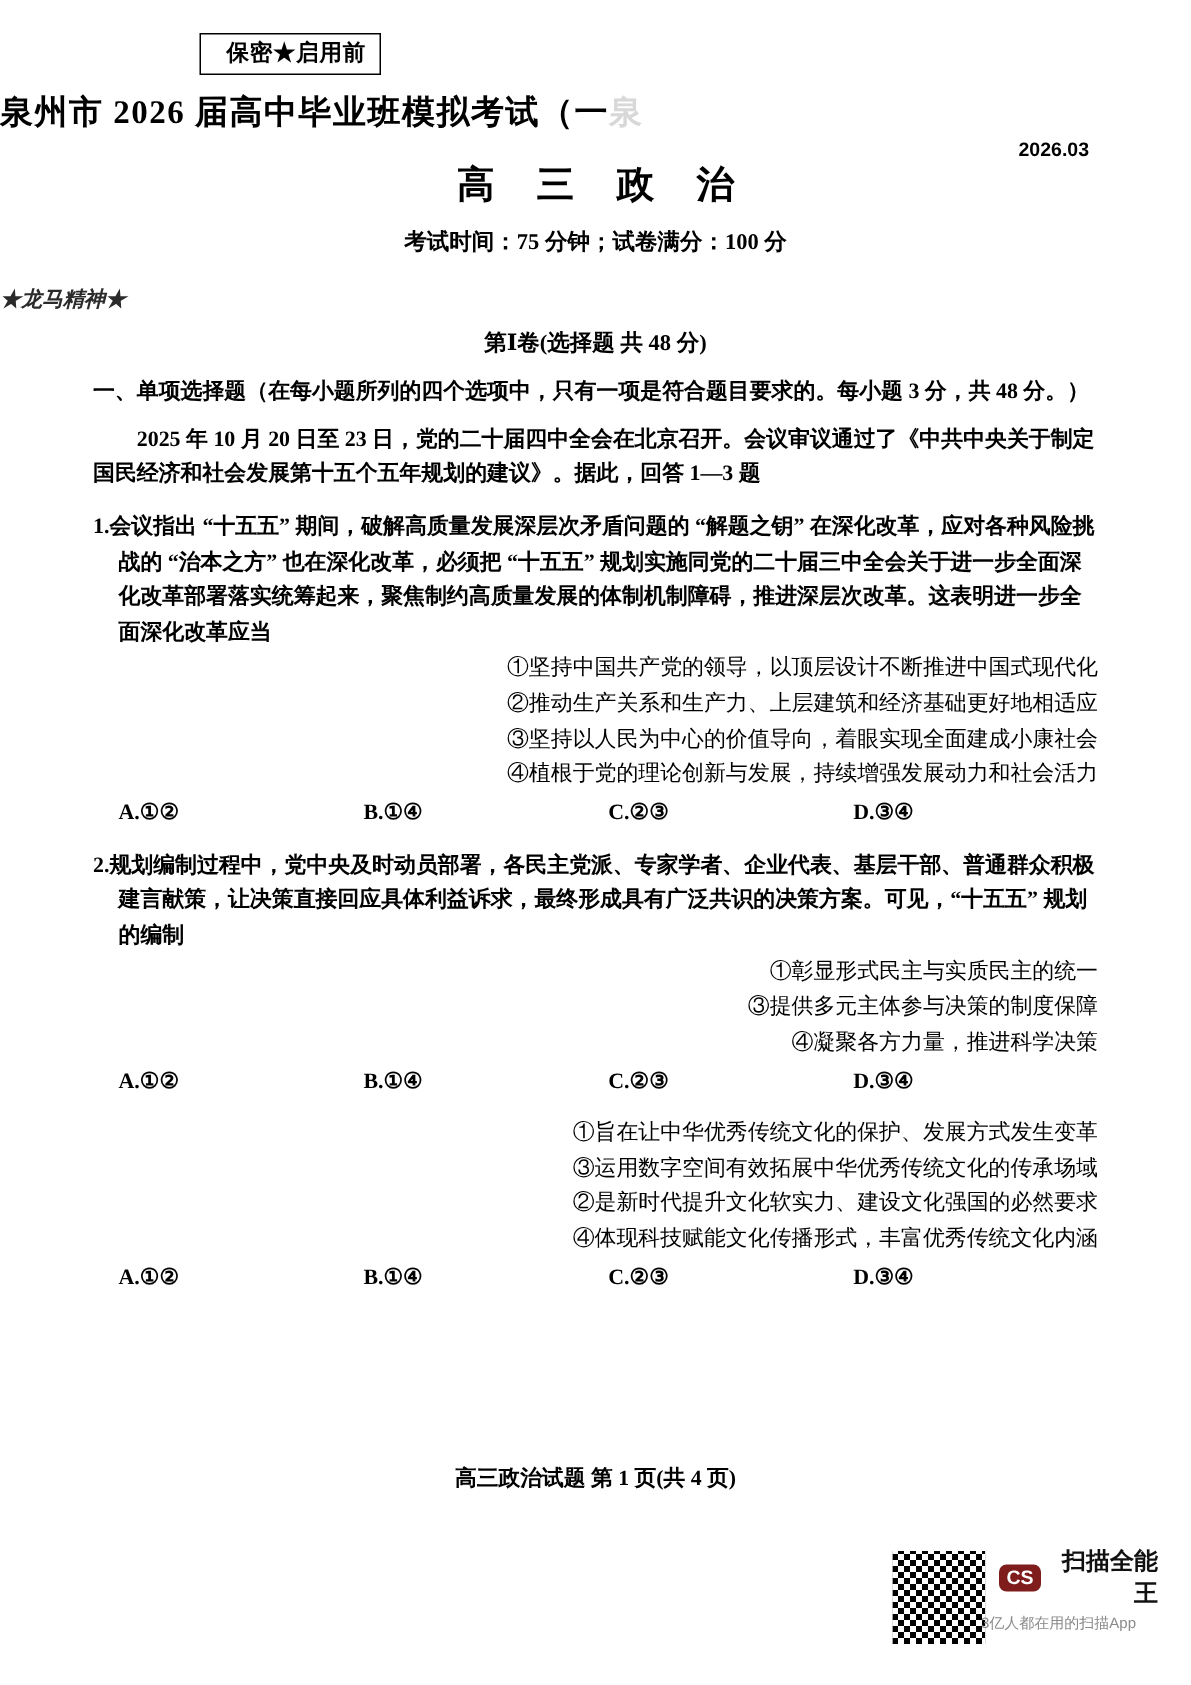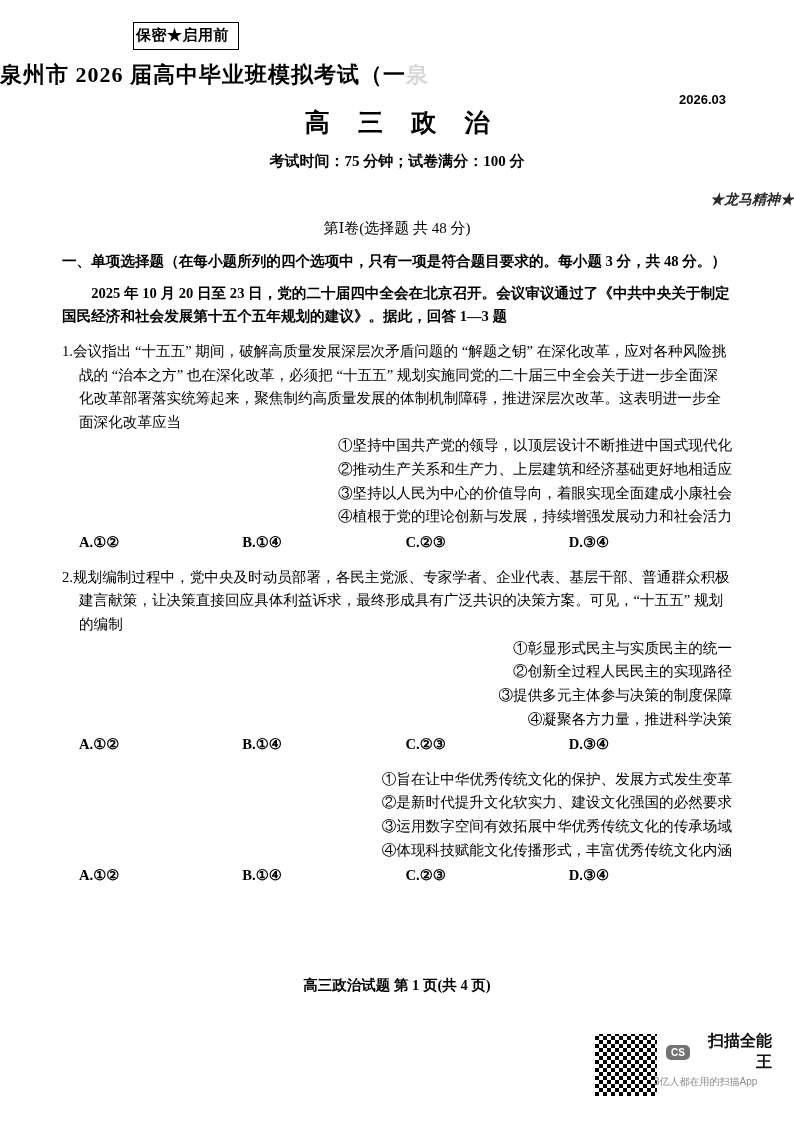--- a/index.html
+++ b/index.html
@@ -20,21 +20,21 @@
     width: 794px;
     height: 1123px;
     padding: 0;
     box-sizing: border-box;
   }
   .secret-box {
     position: absolute;
     left: 133px;
     top: 22px;
     border: 1.5px solid #000;
-    padding: 3px 9px 4px 2px;
+    padding: 3px 9px 4px 17px;
     font-size: 15px;
     font-weight: bold;
     font-family: "Liberation Serif", serif;
     letter-spacing: 0.5px;
   }
   .title-main {
     text-align: left;
     font-size: 22px;
     font-weight: bold;
     margin: 0;
@@ -60,31 +60,31 @@
     margin: 16px 0 0 0;
     padding-left: 11px;
   }
   .exam-info {
     text-align: center;
     font-size: 15px;
     font-weight: bold;
     margin-top: 13px;
   }
   .slogan {
-    text-align: right;
+    text-align: left;
     font-size: 14px;
     font-weight: bold;
     margin-top: 20px;
     color: #2b2b2b;
     font-style: italic;
   }
   .part-title {
     text-align: center;
     font-size: 15px;
-    font-weight: normal;
+    font-weight: bold;
     margin-top: 10px;
   }
   .content {
     padding: 0 62px 0 62px;
     font-size: 14.6px;
     line-height: 1.62;
   }
   .section-head {
     font-weight: bold;
     margin-top: 12px;
@@ -94,21 +94,21 @@
     margin-top: 8px;
     text-indent: 2em;
     font-weight: bold;
   }
   .q {
     margin-top: 11px;
   }
   .q-first {
     text-indent: -17px;
     padding-left: 17px;
-    font-weight: normal;
+    font-weight: bold;
   }
   .opt {
     padding-left: 17px;
     font-weight: normal;
     text-align: right;
   }
   .choices {
     padding-left: 17px;
     display: flex;
     font-weight: bold;
@@ -154,25 +154,25 @@
   }
   .cs-badge {
     position: absolute;
     left: 74px;
     bottom: 40px;
     display: flex;
     align-items: center;
     gap: 5px;
   }
   .cs-logo {
-    background: #737373;
+    background: #7f1d1d;
     color: #fff;
     font-family: "Liberation Sans", sans-serif;
     font-weight: bold;
-    font-size: 10px;
+    font-size: 13px;
     border-radius: 5px;
     padding: 2px 5px;
     line-height: 1.1;
   }
   .cs-text {
     font-family: "Liberation Sans", sans-serif;
     font-size: 16px;
     font-weight: bold;
     color: #111;
     text-align: right;
@@ -227,35 +227,34 @@
         <span>C.②③</span>
         <span>D.③④</span>
       </div>
     </div>
 
     <div class="q">
       <div class="q-first">
         <span>2.</span><span>规划编制过程中，党中央及时动员部署，各民主党派、专家学者、企业代表、基层干部、普通群众积极建言献策，让决策直接回应具体利益诉求，最终形成具有广泛共识的决策方案。可见，“十五五” 规划的编制</span>
       </div>
       <div class="opt">①彰显形式民主与实质民主的统一</div>
-      <div class="opt">②创新全过程人民民主的实现路径</div>
       <div class="opt">③提供多元主体参与决策的制度保障</div>
       <div class="opt">④凝聚各方力量，推进科学决策</div>
       <div class="choices">
         <span>A.①②</span>
         <span>B.①④</span>
         <span>C.②③</span>
         <span>D.③④</span>
       </div>
     </div>
 
     <div class="q">
       <div class="opt">①旨在让中华优秀传统文化的保护、发展方式发生变革</div>
+      <div class="opt">③运用数字空间有效拓展中华优秀传统文化的传承场域</div>
       <div class="opt">②是新时代提升文化软实力、建设文化强国的必然要求</div>
-      <div class="opt">③运用数字空间有效拓展中华优秀传统文化的传承场域</div>
       <div class="opt">④体现科技赋能文化传播形式，丰富优秀传统文化内涵</div>
       <div class="choices">
         <span>A.①②</span>
         <span>B.①④</span>
         <span>C.②③</span>
         <span>D.③④</span>
       </div>
     </div>
 
   </div>

